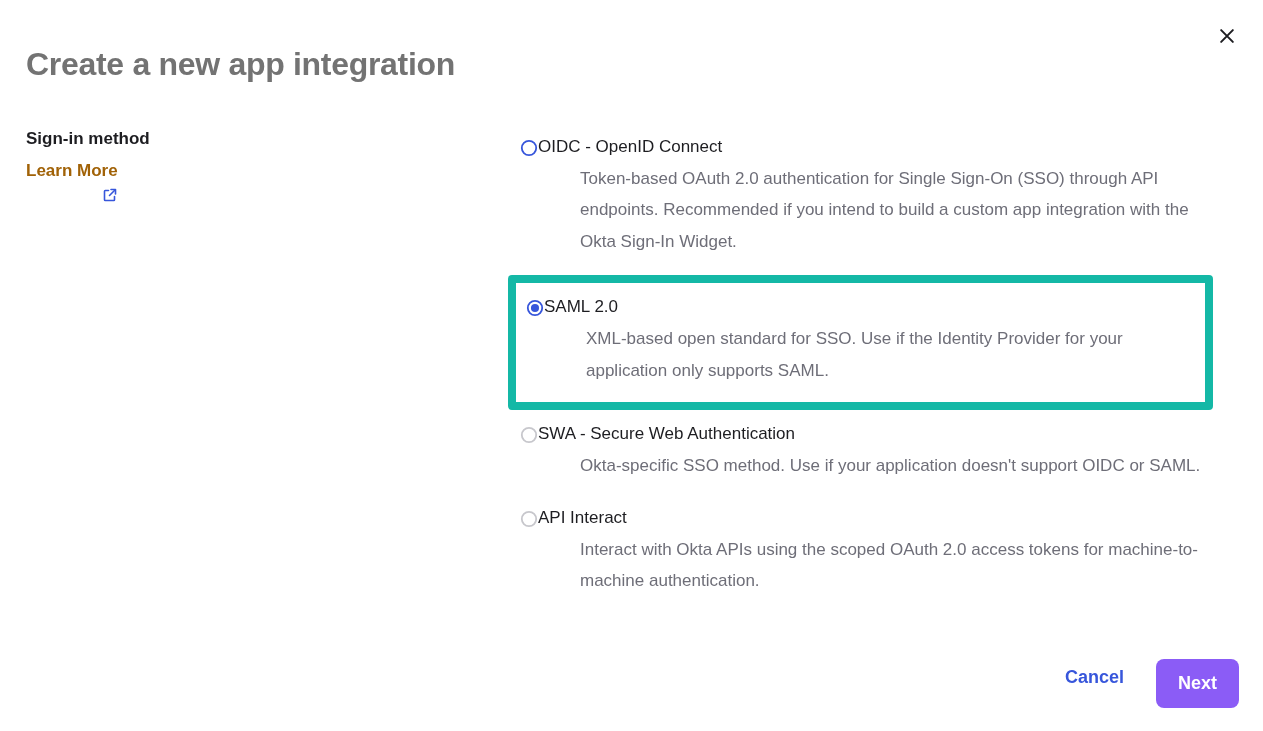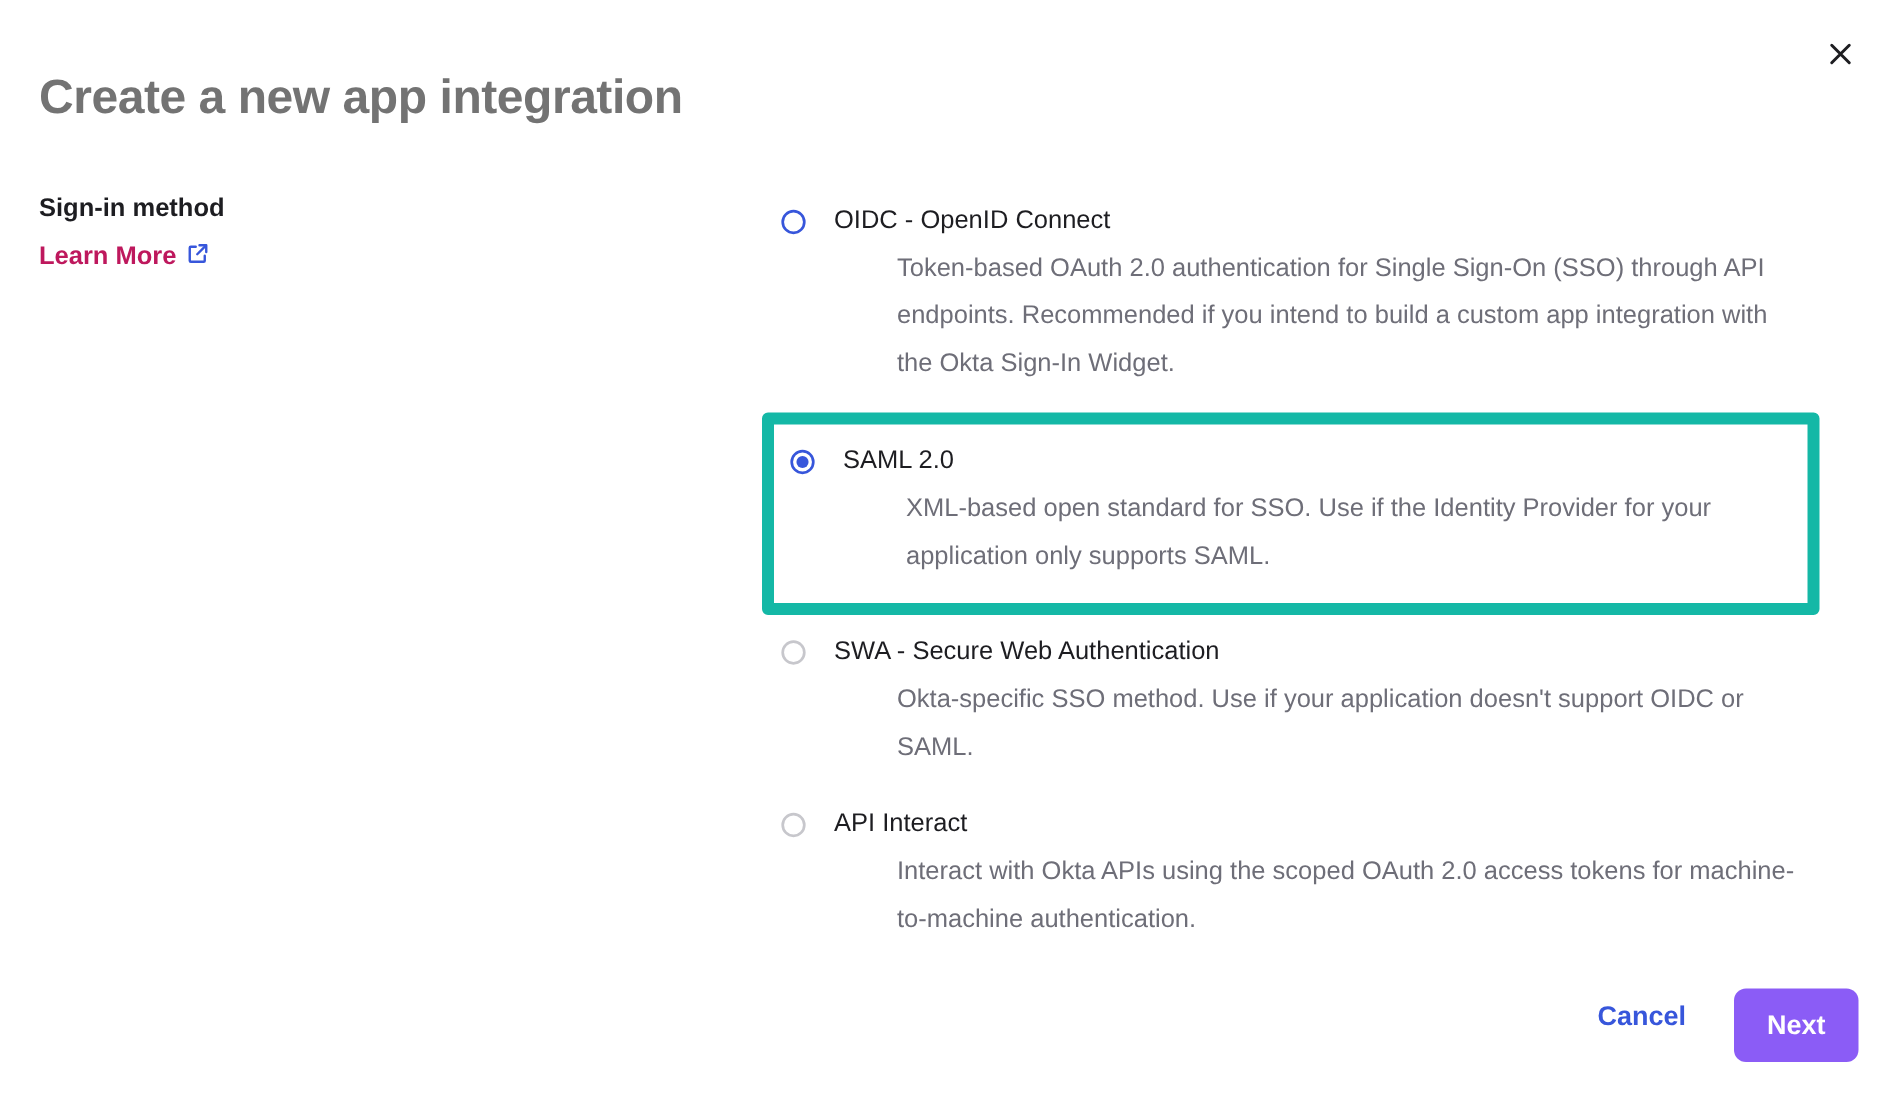--- a/index.html
+++ b/index.html
@@ -43,37 +43,37 @@
     flex: 0 0 494px;
   }
   .section-label {
     font-size: 17px;
     font-weight: 600;
     color: #1d1d21;
     margin-bottom: 12px;
   }
   .learn-more {
     display: inline-flex;
-    align-items: flex-start;
+    align-items: flex-end;
     gap: 6px;
-    color: #be185d;
+    color: #a16207;
     font-size: 17px;
     font-weight: 600;
     cursor: pointer;
     text-decoration: none;
+    flex-direction: column;
   }
   .learn-more svg { display:block; }
   .options {
     flex: 1 1 auto;
     padding-right: 30px;
   }
   .option {
     display: flex;
     align-items: flex-start;
-    gap: 18px;
     padding: 8px 10px 14px 0;
     margin-bottom: 4px;
     border-radius: 4px;
     justify-content: center;
   }
   .option.highlight {
     border: 8px solid #14b8a6;
     padding: 14px 14px 16px 10px;
     margin-left: -12px;
     margin-bottom: 6px;

